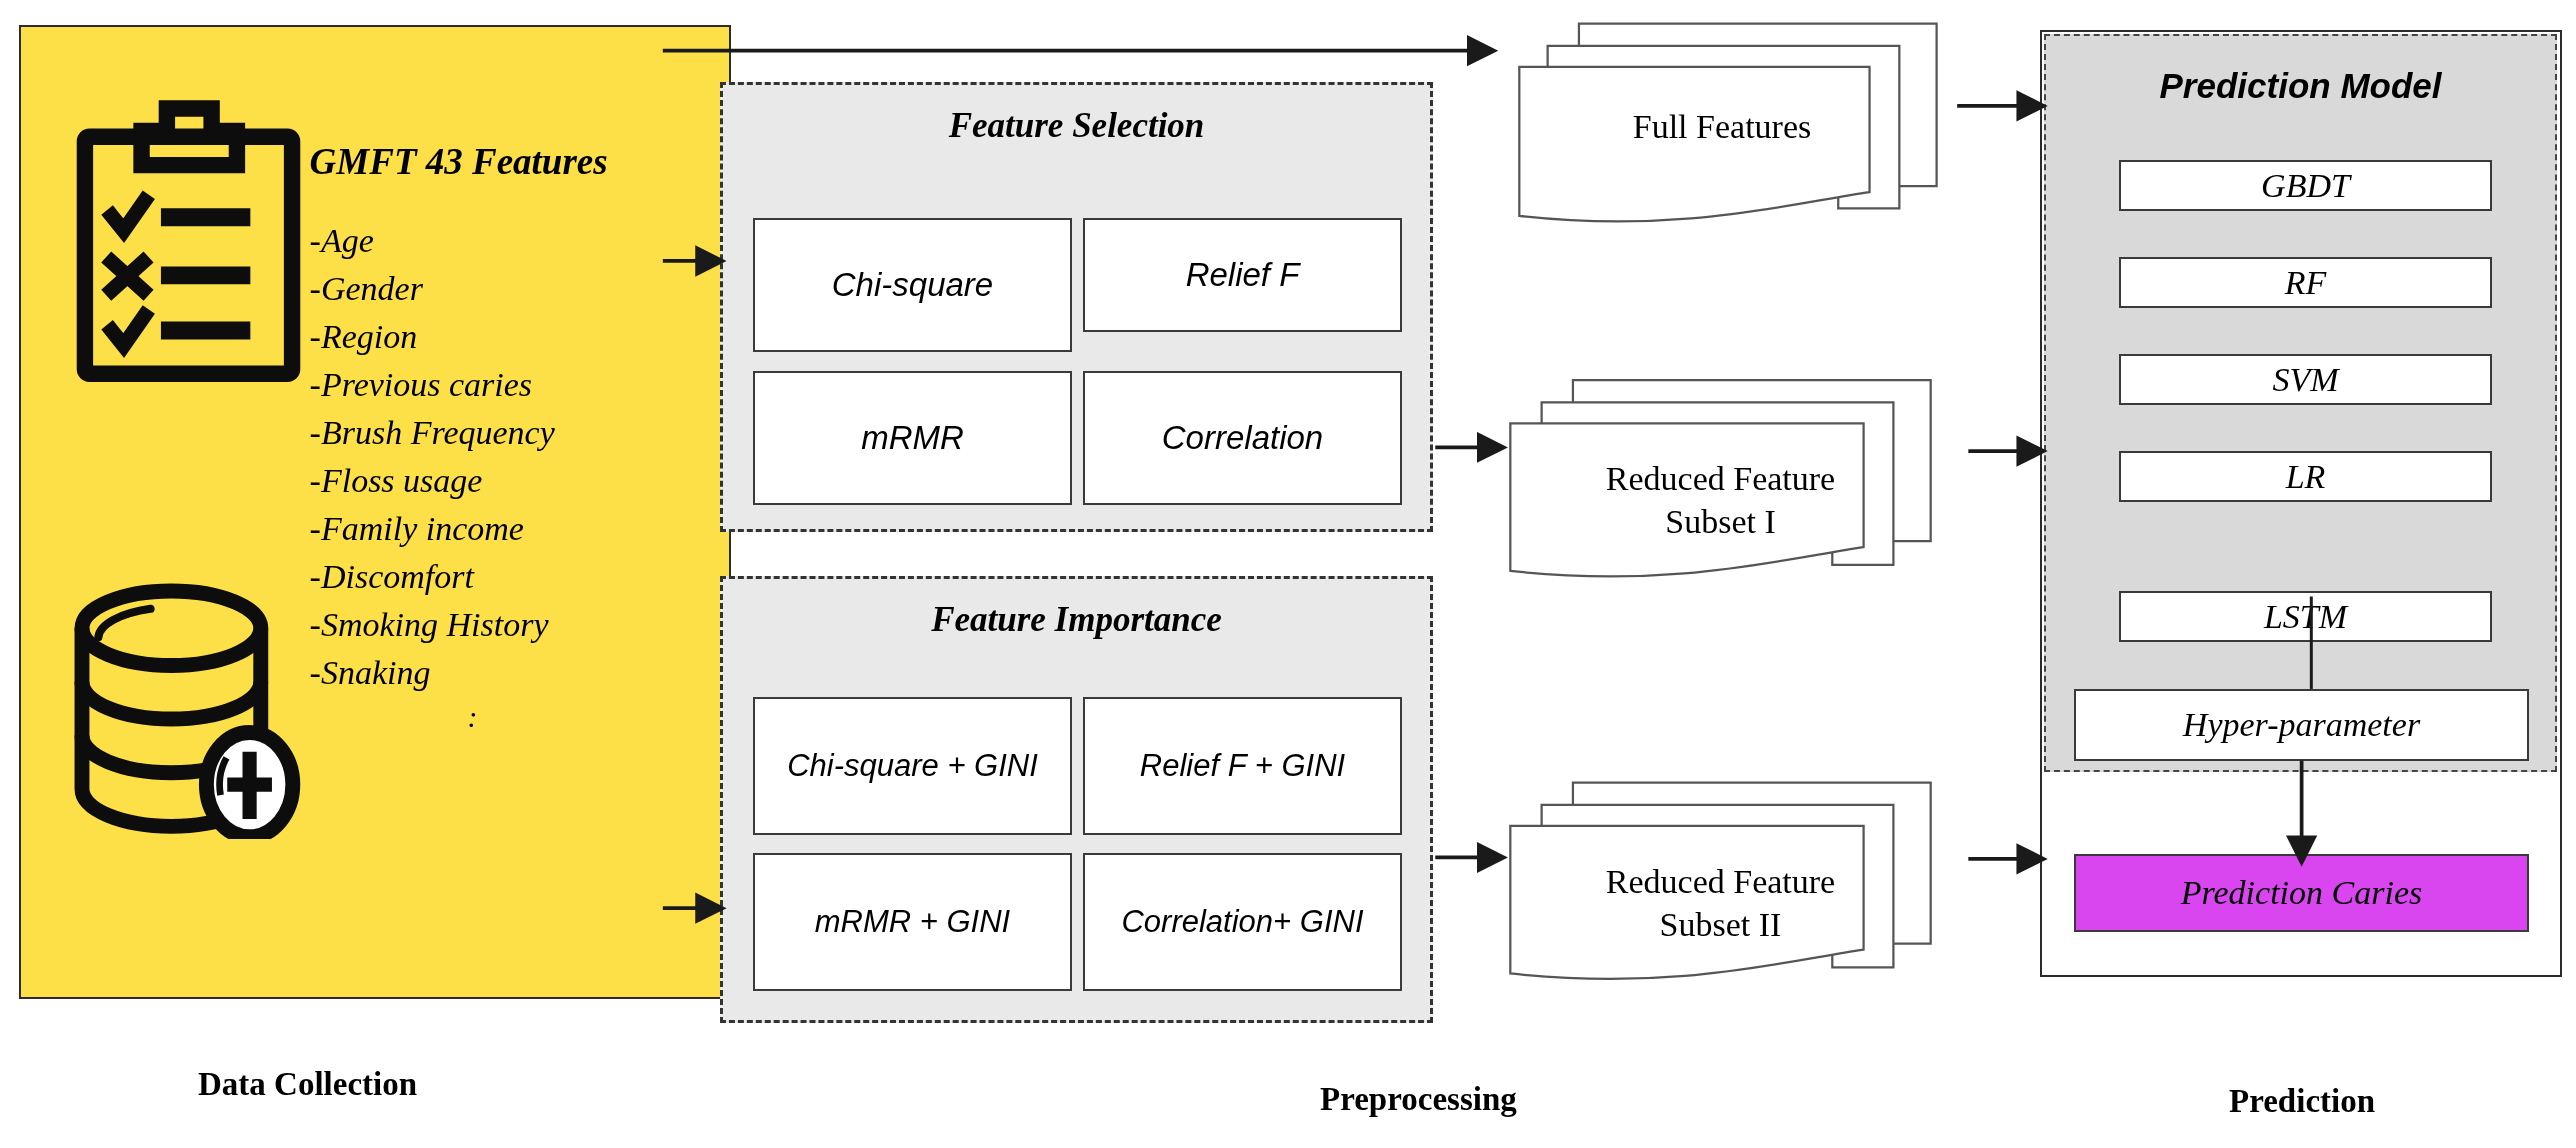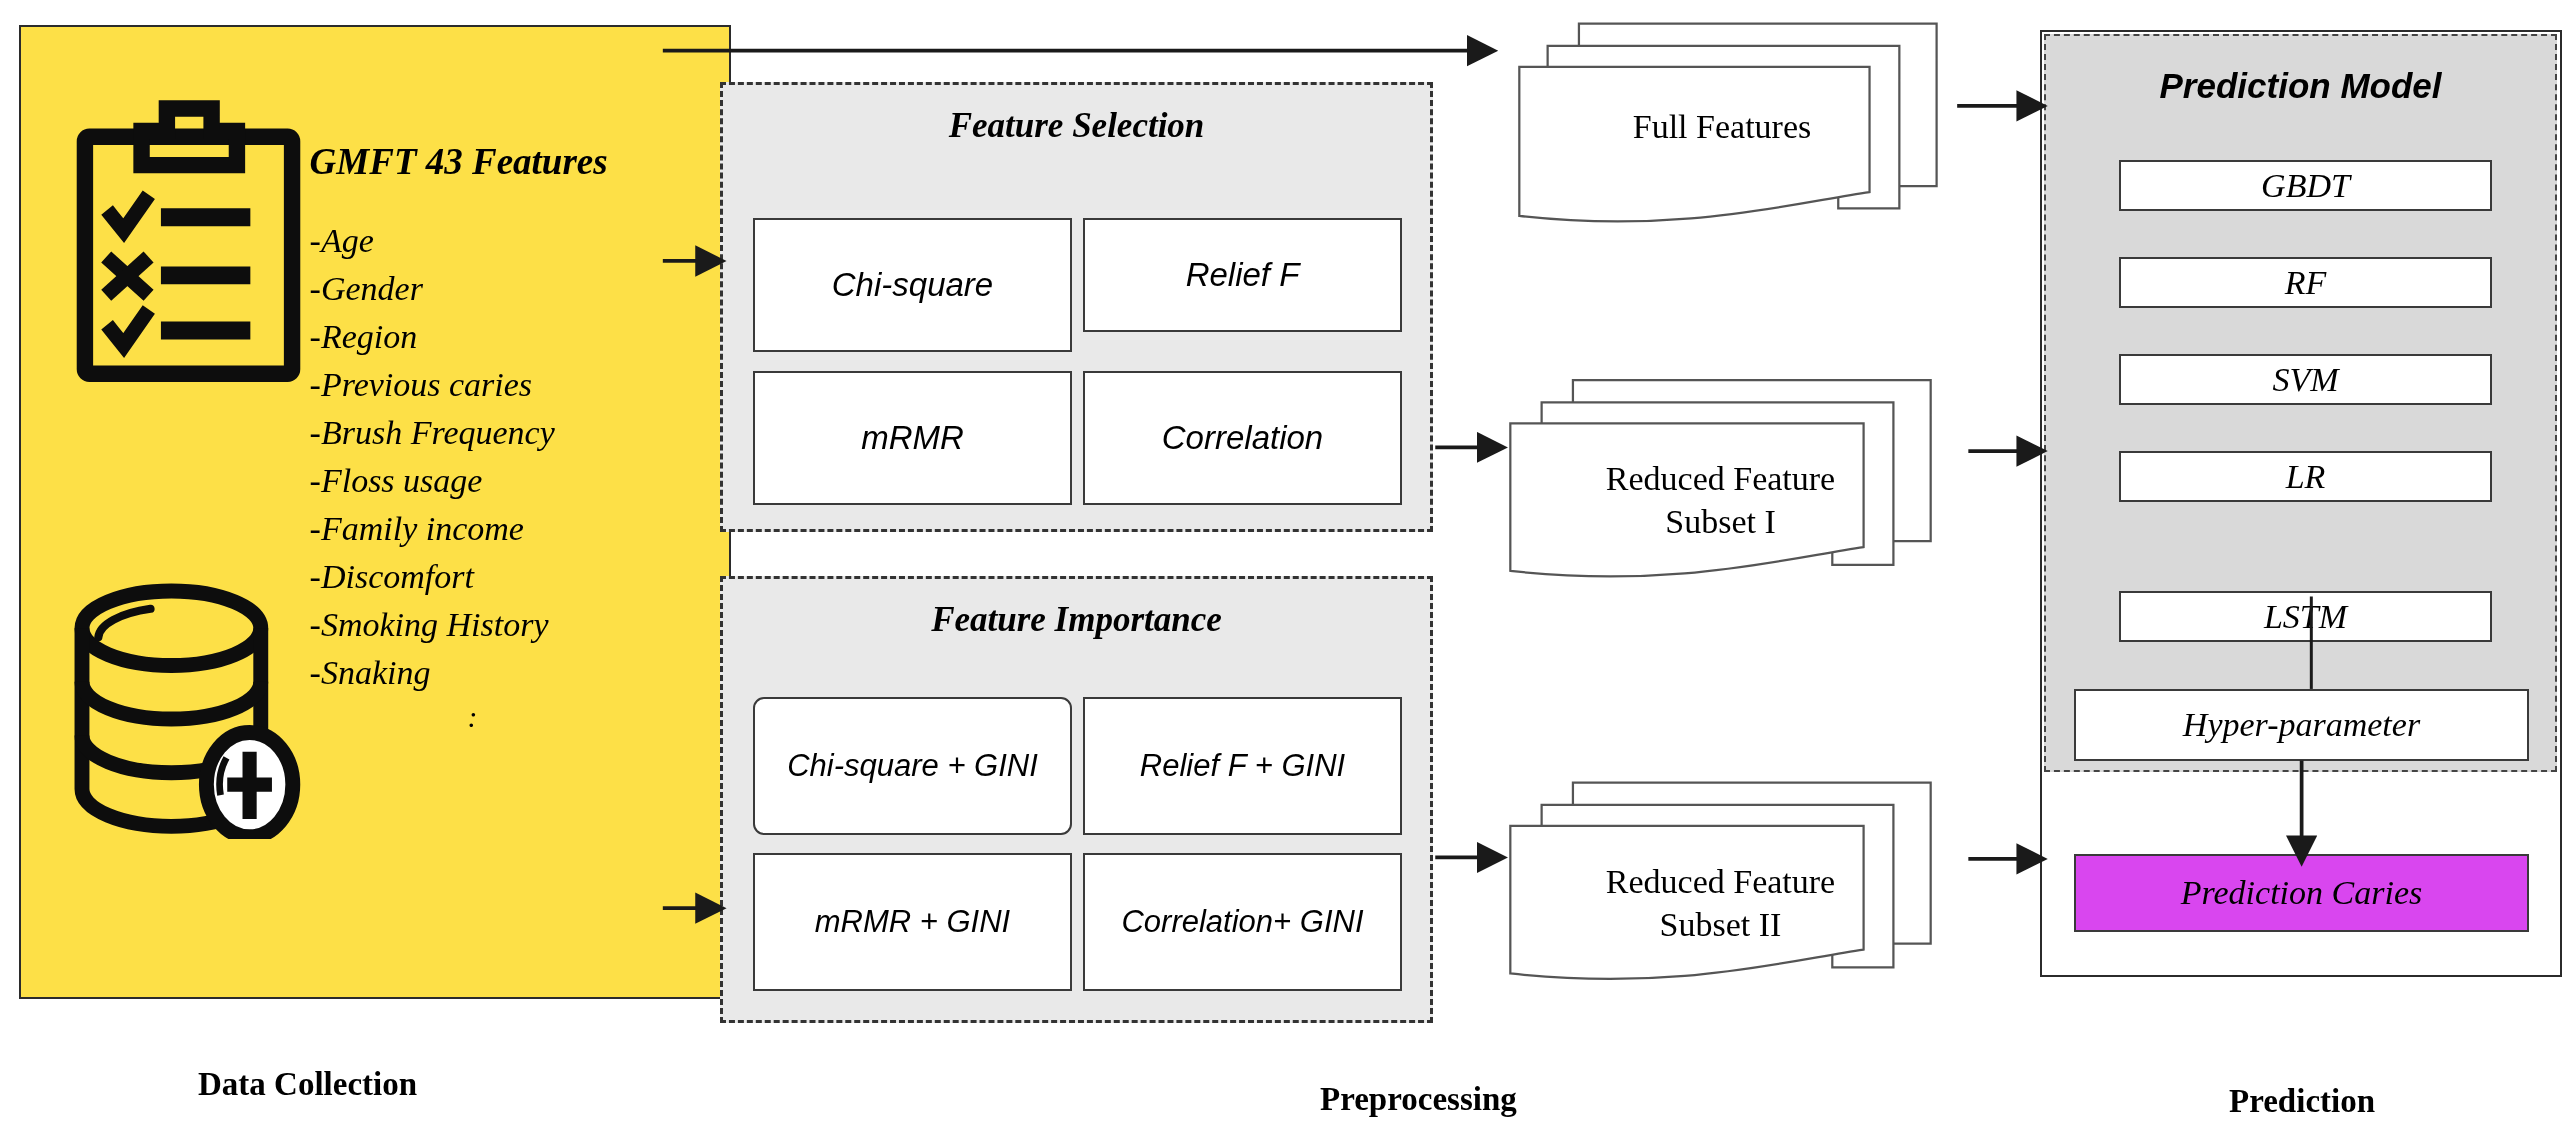--- a/index.html
+++ b/index.html
@@ -66,21 +66,21 @@
     font-size: 33px;
     text-align: right;
     box-sizing: border-box;
   }
   
   #fs-cell-0 { left: 30px;  top: 133px; width: 319px; height: 134px; }
   #fs-cell-1 { left: 360px; top: 133px; width: 319px; height: 114px; }
   #fs-cell-2 { left: 30px;  top: 286px; width: 319px; height: 134px; }
   #fs-cell-3 { left: 360px; top: 286px; width: 319px; height: 134px; }
   
-  #fi-cell-0 { left: 30px;  top: 118px; width: 319px; height: 138px; border-radius: 11px; }
+  #fi-cell-0 { left: 30px;  top: 118px; width: 319px; height: 138px; }
   #fi-cell-1 { left: 360px; top: 118px; width: 319px; height: 138px; }
   #fi-cell-2 { left: 30px;  top: 274px; width: 319px; height: 138px; }
   #fi-cell-3 { left: 360px; top: 274px; width: 319px; height: 138px; }
   .proc-cell.tight { font-size: 31px; }
 
   
   .doc-stack { position: absolute; }
   .doc-stack svg { display: block; }
   .doc-label {
     position: absolute;

